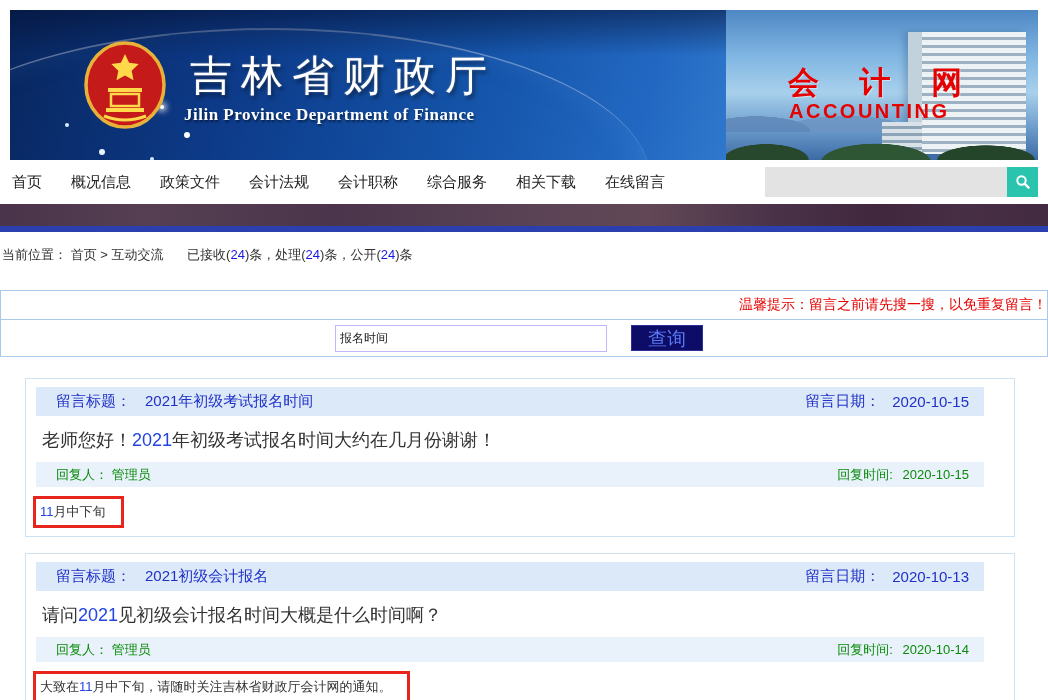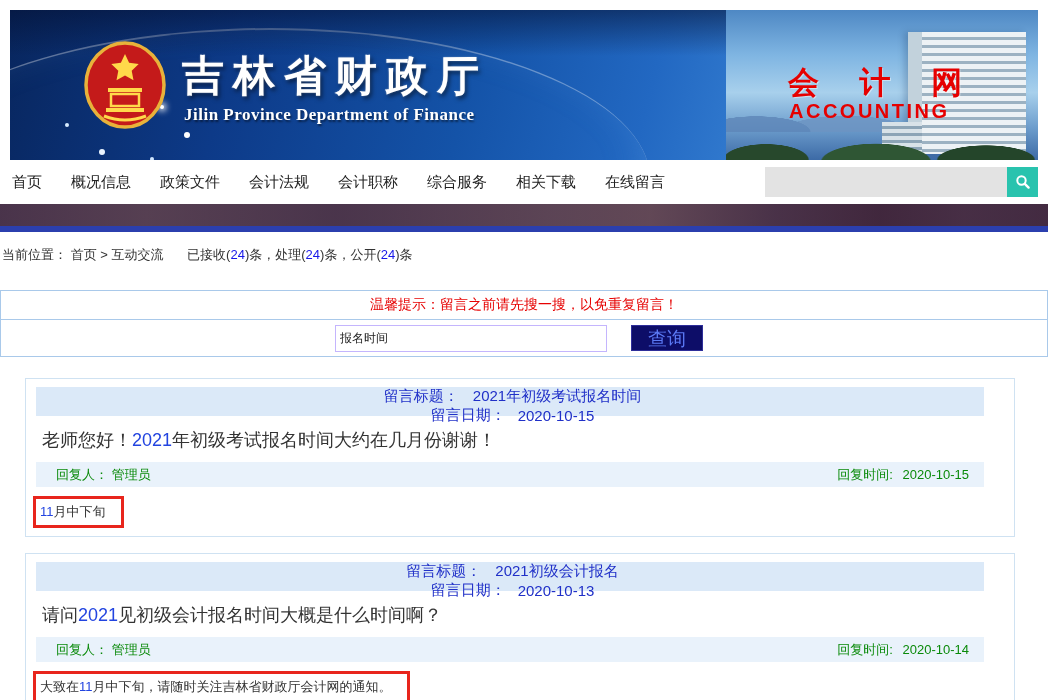--- a/index.html
+++ b/index.html
@@ -14,21 +14,21 @@
     border-radius:50%; border-top:2px solid rgba(255,255,255,.35);
     box-shadow:0 -18px 40px rgba(120,180,240,.25) inset; }
   .banner-topshade { position:absolute; left:0; top:0; right:0; height:46px;
     background:linear-gradient(180deg,rgba(4,16,50,.55),rgba(4,16,50,0)); }
   .sparkles { position:absolute; left:150px; top:95px; width:4px; height:4px; border-radius:50%;
     background:#fff; box-shadow:0 0 6px 2px #fff, -60px 45px 0 1px #eaf4ff, -95px 18px 0 0 #d8ecff,
     -40px -12px 0 0 #e8f4ff, 25px 28px 0 1px #fff, -10px 52px 0 0 #cfe6ff; }
 
   .emblem { position:absolute; left:74px; top:28px; width:82px; height:94px; }
 
-  .org-cn { position:absolute; left:172px; top:38px; color:#fff; font-size:42px; font-weight:bold;
+  .org-cn { position:absolute; left:180px; top:38px; color:#fff; font-size:42px; font-weight:normal;
     letter-spacing:9px; text-shadow:2px 3px 4px rgba(0,0,0,.5), 0 0 2px rgba(255,255,255,.4); }
   .org-en { position:absolute; left:174px; top:95px; color:#fff; font-size:17px; font-weight:bold;
     font-family:"Liberation Serif", serif; letter-spacing:.5px; text-shadow:1px 2px 2px rgba(0,0,0,.5); }
 
   .banner-photo { position:absolute; right:0; top:0; width:312px; height:100%;
     background:linear-gradient(180deg,#4e88c4 0%,#7fb5e2 30%,#a8d0ec 55%,#6e9ecd 78%,#3c6aa6 100%); }
   .photo-mountains { position:absolute; left:0; bottom:28px; width:170px; height:40px;
     background:radial-gradient(ellipse 90px 26px at 30px 40px,#5e86b8 60%,transparent 61%),
                radial-gradient(ellipse 110px 30px at 120px 42px,#6d94c2 60%,transparent 61%); opacity:.8; }
   .photo-trees { position:absolute; left:0; bottom:0; width:100%; height:30px;
@@ -62,34 +62,34 @@
 
   
   .breadcrumb { margin:14px 0 0 2px; font-size:13px; color:#333; }
   .breadcrumb a { color:#333; text-decoration:none; cursor:pointer; }
   .crumb-stats { margin-left:20px; }
   .crumb-num { color:#1717e8; cursor:pointer; }
 
   
   .notice-box { margin-top:26px; border:1px solid #a9c9ea; }
   .notice-row { height:29px; border-bottom:1px solid #a9c9ea; display:flex; align-items:center;
-    justify-content:center; }
+    justify-content:flex-end; }
   .notice-text { color:#e60202; font-size:14px; }
   .query-row { height:36px; display:flex; align-items:center; padding-left:334px; }
   .query-input { width:272px; height:27px; border:1px solid #c4b5fd; font-size:12px; color:#222;
     padding:0 4px; outline:none; }
   .query-btn { margin-left:24px; width:72px; height:26px; background:#0d0d68; color:#5b79f5;
     border:1px solid #2e2e9a; font-size:19px; cursor:pointer; }
 
   
   .card { margin:21px 33px 0 25px; border:1px solid #cfe2f2; background:#fff;
     padding:8px 30px 8px 10px; }
   .card + .card { margin-top:16px; }
   .msg-bar { height:29px; background:#dbe9f8; display:flex; align-items:center;
-    justify-content:space-between; padding:0 15px 0 20px; color:#2030c8; font-size:15px;flex-direction:column; }
+    justify-content:space-between; padding:0 15px 0 20px; color:#2030c8; font-size:15px; }
   .msg-title-label { margin-right:14px; }
   .msg-date-label { margin-right:12px; }
   .msg-bar .cell { display:flex; align-items:center; }
   .msg-body { margin:12px 0 10px 6px; font-size:18px; color:#333; }
   .hl { color:#2244e0; }
   .reply-bar { height:25px; background:#e9f2fb; display:flex; align-items:center;
     justify-content:space-between; padding:0 15px 0 20px; color:#0a8a0a; font-size:13px;gap:40px; }
   .reply-text { margin:9px 0 0 6px; font-size:13px; color:#333; }
   .red-box { display:inline-block; border:3px solid #e8251c; padding:4px 15px 4px 4px; margin-left:-9px; }
 </style>

